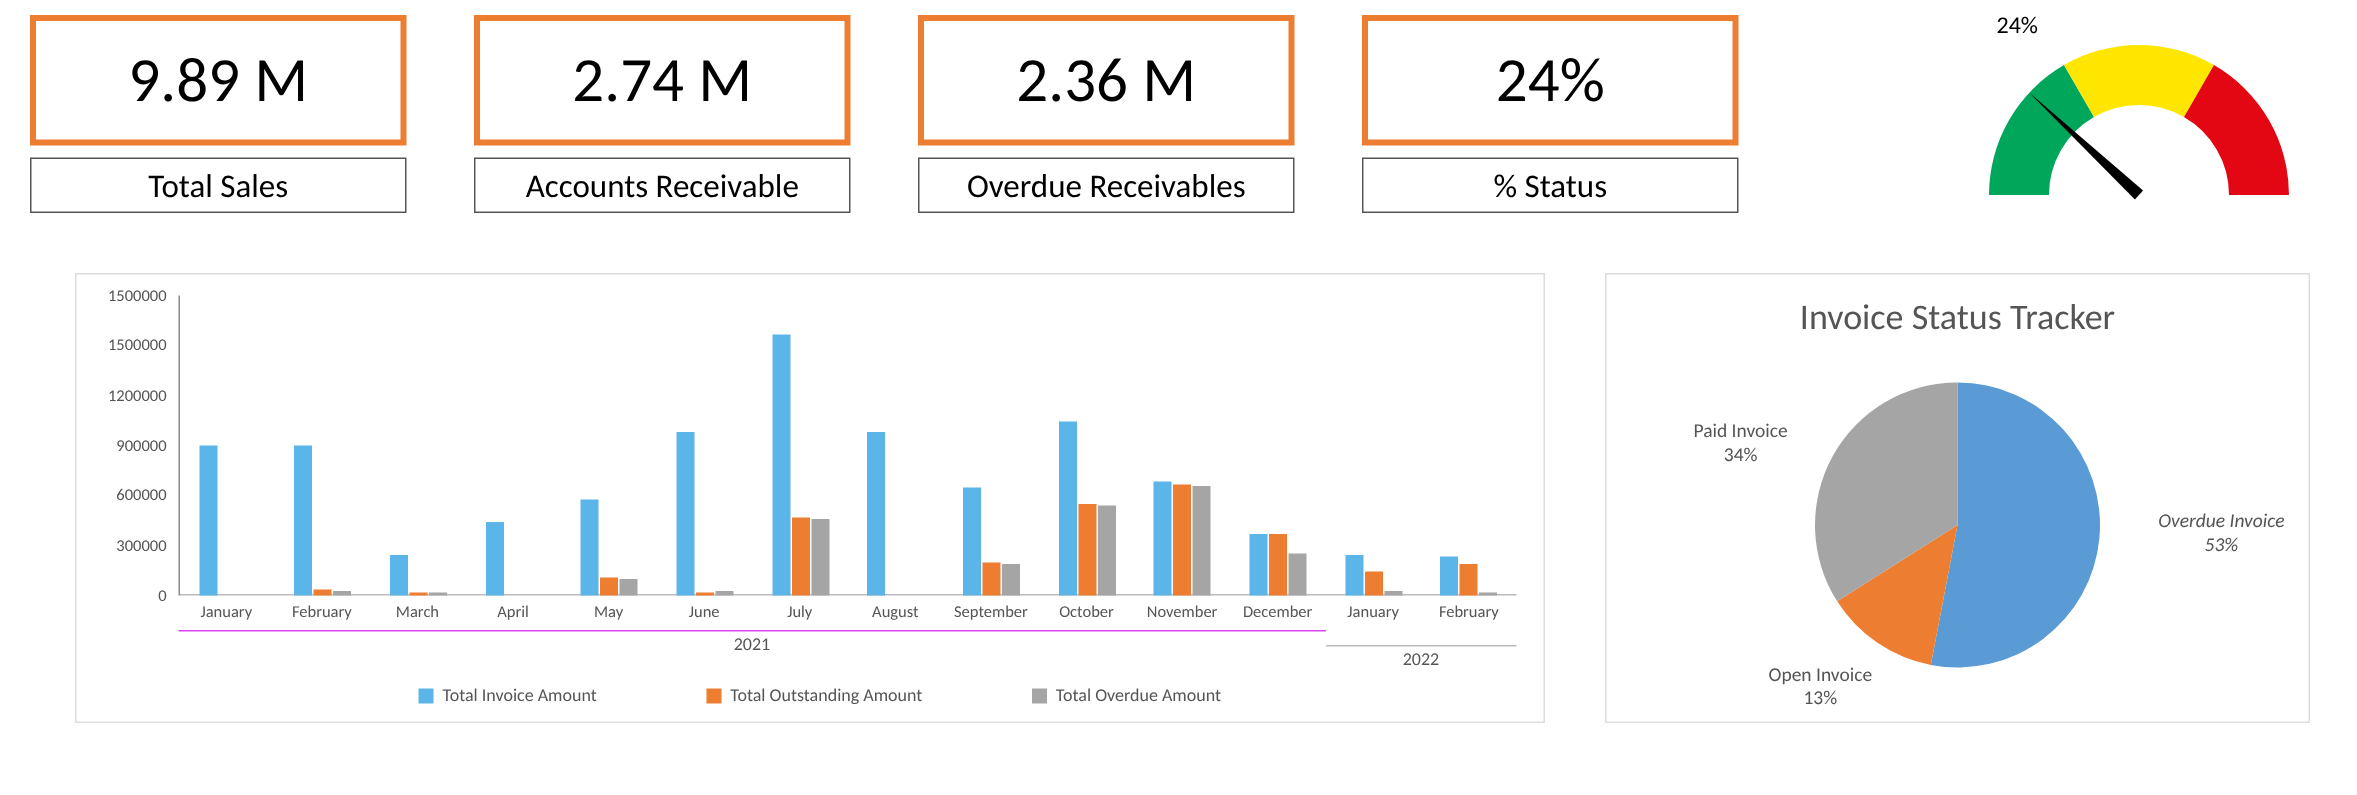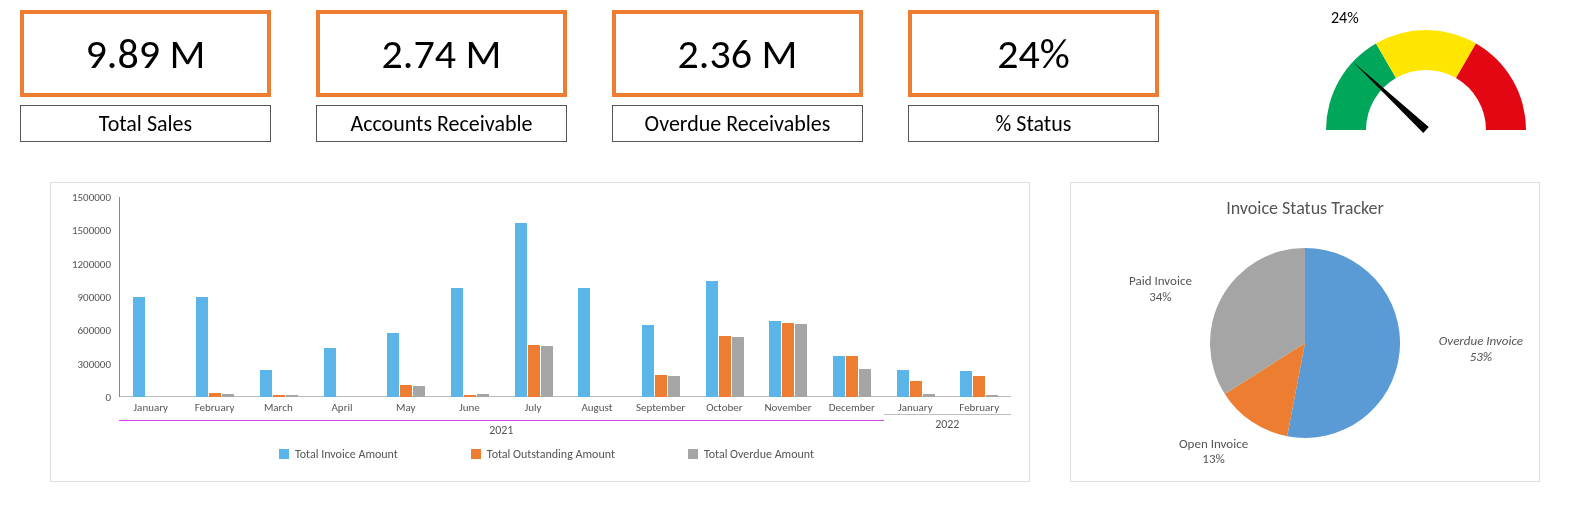--- a/index.html
+++ b/index.html
@@ -93,36 +93,36 @@
     position:relative;
   }
   .bar { width:12px; }
   .bar.blue   { background:#5bb5e8; }
   .bar.orange { background:#ed7d31; }
   .bar.gray   { background:#a5a5a5; }
   .x-labels { display:flex; margin-left:60px; margin-right:10px; }
   .x-labels div { flex:1; text-align:center; font-size:11px; color:#555; padding-top:4px;}
   .year-labels { display:flex; margin-left:60px; margin-right:10px; font-size:12px; color:#555; }
   .year-labels .y1 { flex:12; text-align:center; border-top:1px solid #d946ef; margin-top:6px; padding-top:2px;}
-  .year-labels .y2 { flex:2;  text-align:center; border-top:1px solid #bbb; margin-top:0; padding-top:2px;}
+  .year-labels .y2 { flex:2;  text-align:center; border-top:1px solid #bbb; margin-top:16px; padding-top:2px;}
   .bar-legend {
     display:flex;
     justify-content:center;
     gap:60px;
     font-size:12px;
     color:#555;
     margin-top:10px;
   }
   .lg-item{display:flex;align-items:center;gap:6px;padding-left:13px;}
   .sw{width:10px;height:10px;}
   .sw.blue{background:#5bb5e8;}
   .sw.orange{background:#ed7d31;}
   .sw.gray{background:#a5a5a5;}
 
-  .pie-title{ text-align:center; font-size:18px; color:#555; margin-bottom:4px;}
+  .pie-title{ text-align:center; font-size:24px; color:#555; margin-bottom:4px;}
   .pie-body{ position:relative; height:240px; }
   .pie-body svg{ position:absolute; left:50%; top:50%; transform:translate(-50%,-50%); }
   .pie-lbl{ position:absolute; font-size:13px; color:#555; text-align:center; line-height:1.2;}
 </style>
 </head>
 <body>
 
 <div class="kpi-row">
   <div class="kpi">
     <div class="kpi-value">9.89 M</div>

